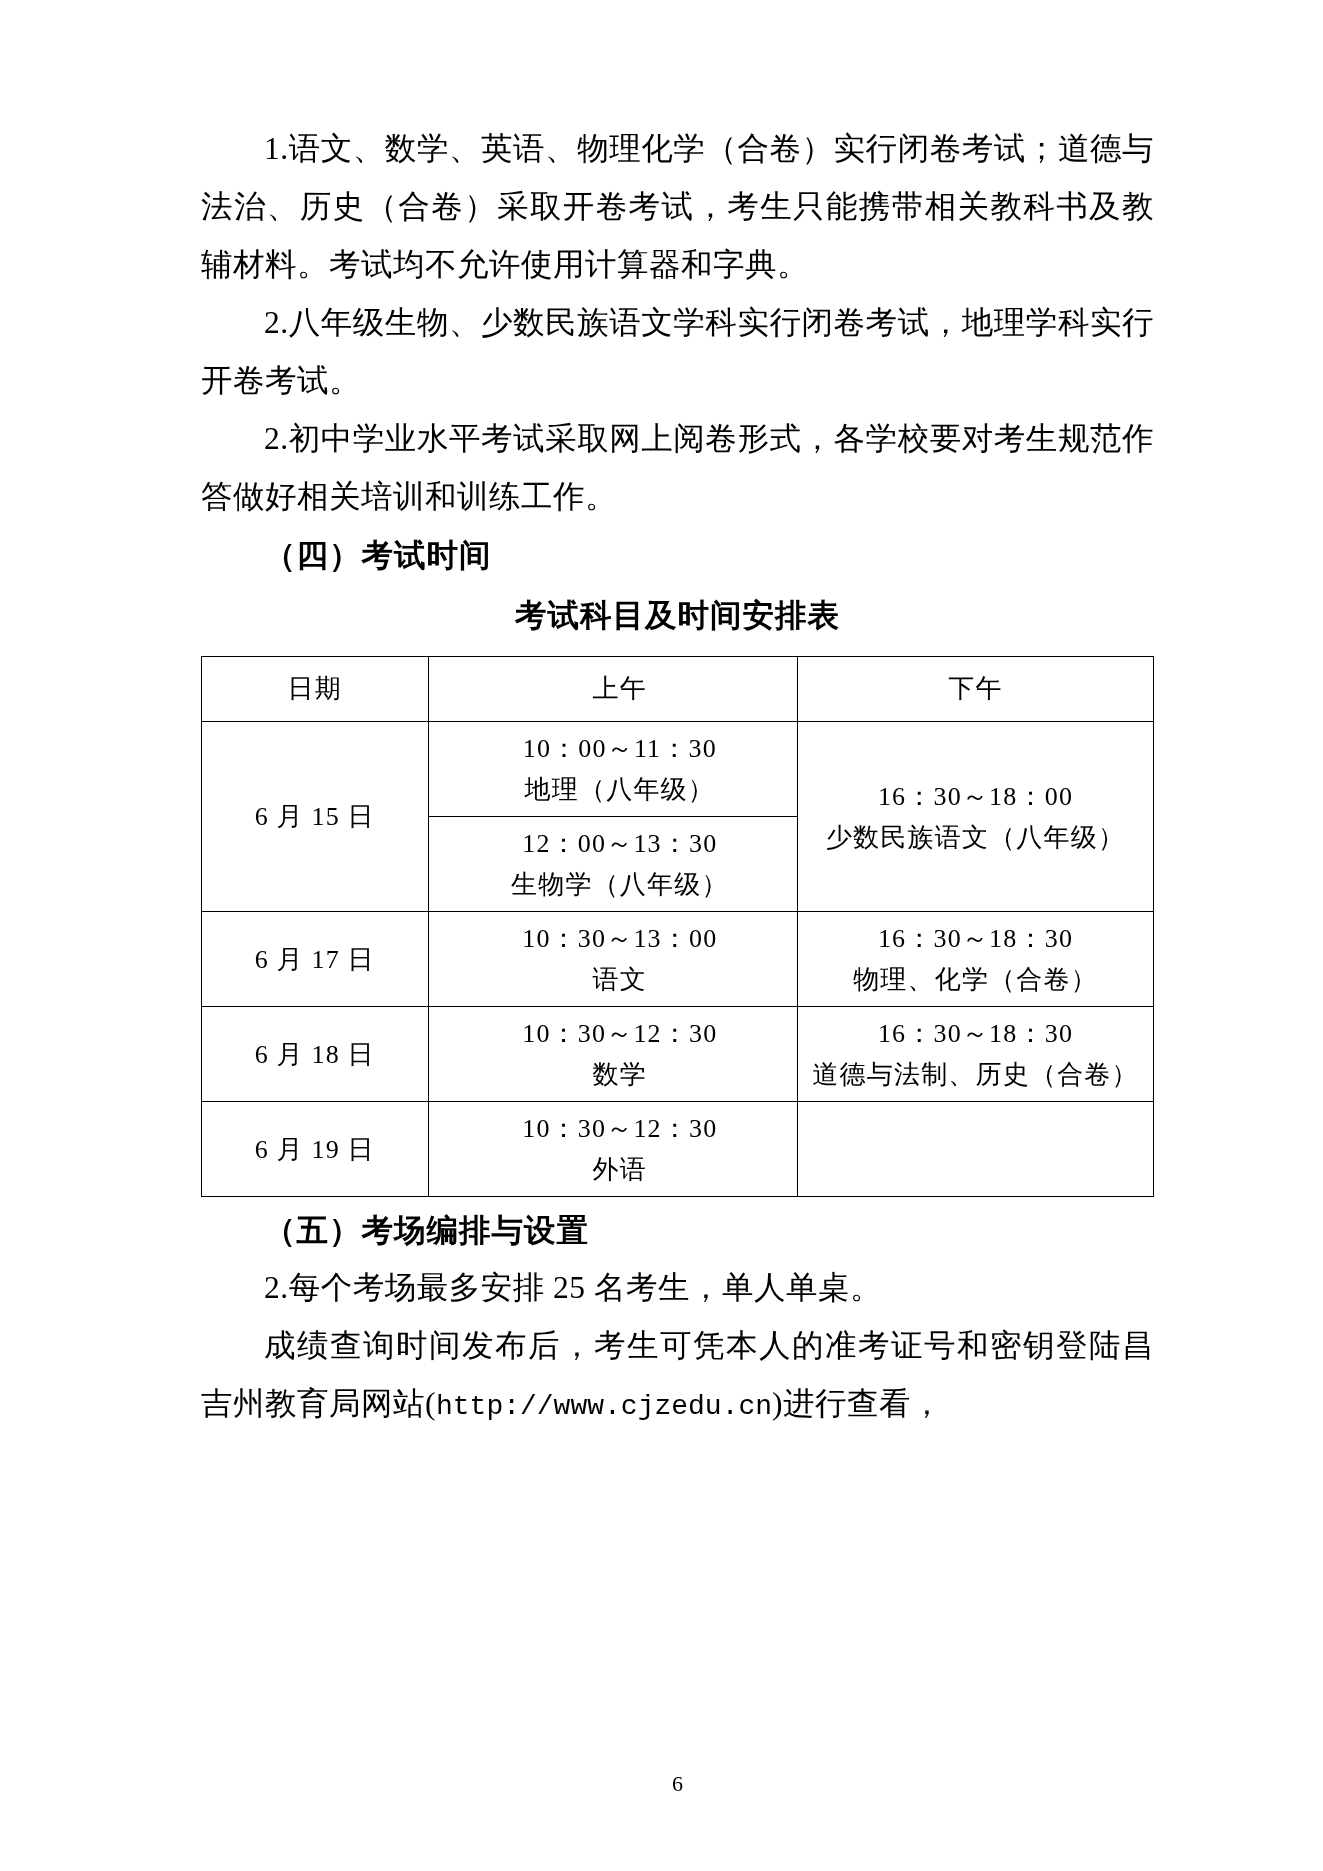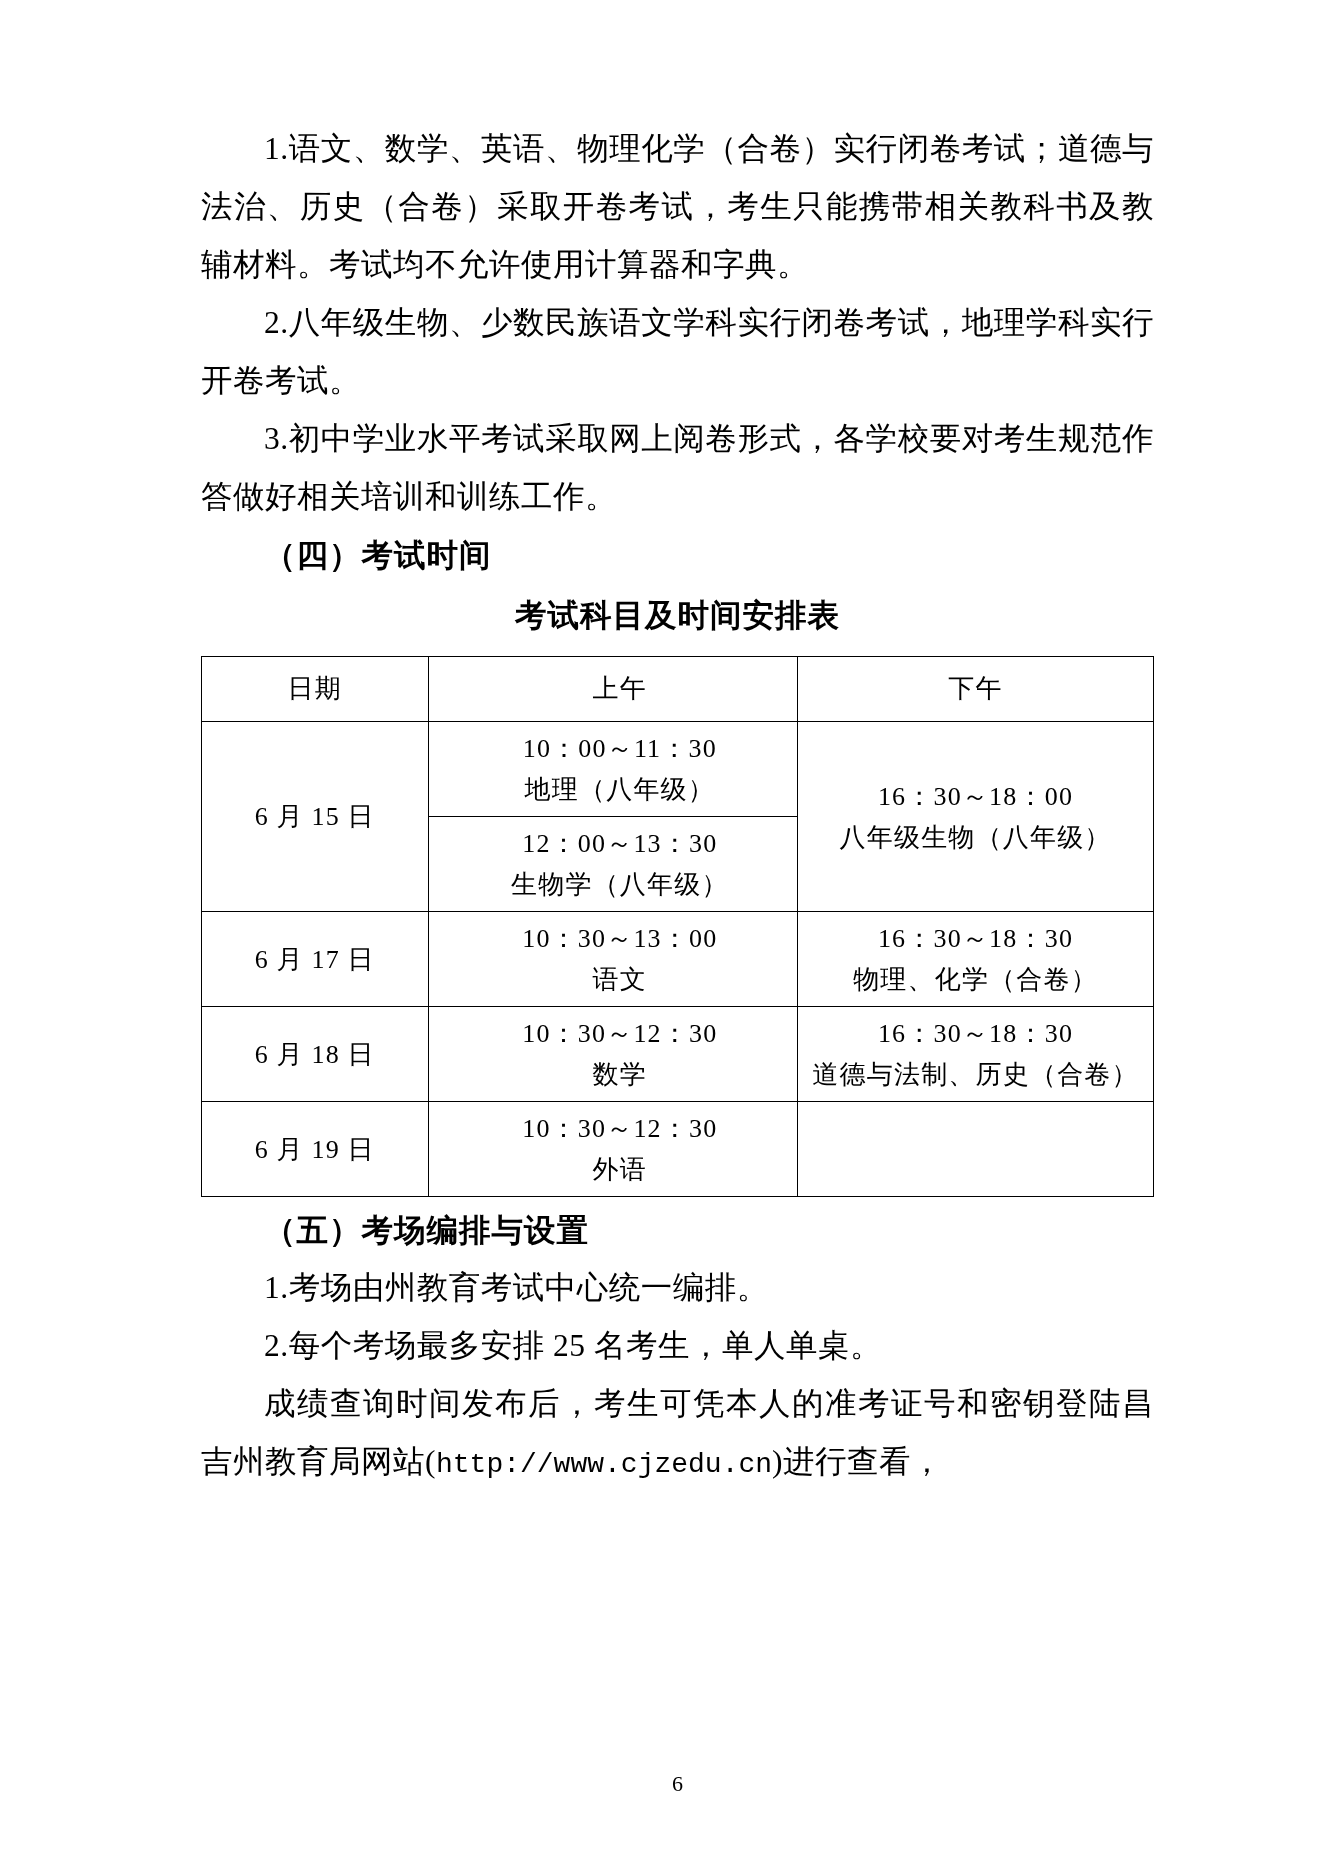--- a/index.html
+++ b/index.html
@@ -94,21 +94,21 @@
     letter-spacing: 0px;
   }
 </style>
 </head>
 <body>
 
 <div class="page">
 
   <p class="para indent">1.语文、数学、英语、物理化学（合卷）实行闭卷考试；道德与法治、历史（合卷）采取开卷考试，考生只能携带相关教科书及教辅材料。考试均不允许使用计算器和字典。</p>
   <p class="para indent">2.八年级生物、少数民族语文学科实行闭卷考试，地理学科实行开卷考试。</p>
-  <p class="para indent">3.初中学业水平考试采取网上阅卷形式，各学校要对考生规范作答做好相关培训和训练工作。</p>
+  <p class="para indent">2.初中学业水平考试采取网上阅卷形式，各学校要对考生规范作答做好相关培训和训练工作。</p>
 
   <p class="heading">（四）考试时间</p>
 
   <p class="table-title">考试科目及时间安排表</p>
 
   <table class="schedule">
     <tbody>
       <tr>
         <th class="col-date hdr">日期</th>
         <th class="col-am hdr">上午</th>
@@ -116,21 +116,21 @@
       </tr>
 
       <tr>
         <td class="col-date" rowspan="2">6 月 15 日</td>
         <td class="col-am">
           <span class="cell-line">10：00～11：30</span>
           <span class="cell-line">地理（八年级）</span>
         </td>
         <td class="col-pm" rowspan="2">
           <span class="cell-line">16：30～18：00</span>
-          <span class="cell-line">八年级生物（八年级）</span>
+          <span class="cell-line">少数民族语文（八年级）</span>
         </td>
       </tr>
       <tr>
         <td class="col-am">
           <span class="cell-line">12：00～13：30</span>
           <span class="cell-line">生物学（八年级）</span>
         </td>
       </tr>
 
       <tr>
@@ -165,19 +165,18 @@
         </td>
         <td class="col-pm">
           <span class="cell-line"></span>
           <span class="cell-line"></span>
         </td>
       </tr>
     </tbody>
   </table>
 
   <p class="heading">（五）考场编排与设置</p>
-  <p class="para indent">1.考场由州教育考试中心统一编排。</p>
   <p class="para indent">2.每个考场最多安排 25 名考生，单人单桌。</p>
 
   <p class="para indent"><span>成绩查询时间发布后，考生可凭本人的准考证号和密钥登陆昌吉州教育局网站(</span><span class="mono-url">http://www.cjzedu.cn</span><span>)进行查看，</span></p>
 
   <div class="footer-num">6</div>
 </div>
 
 </body></html>

